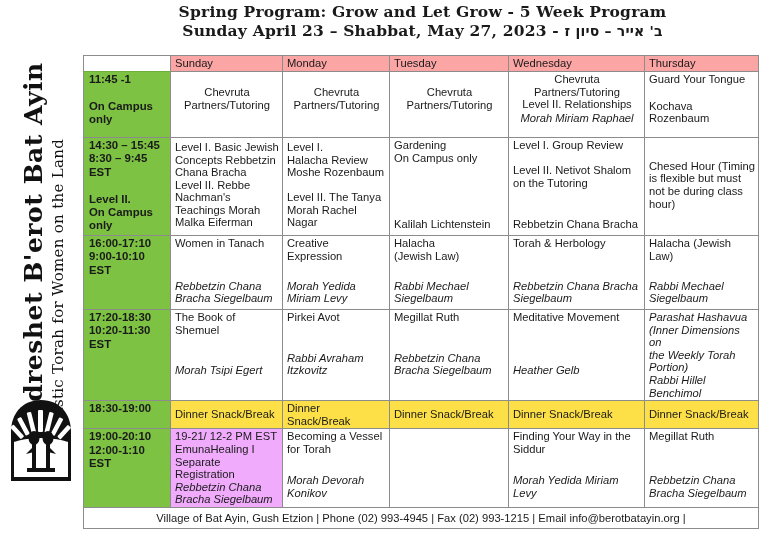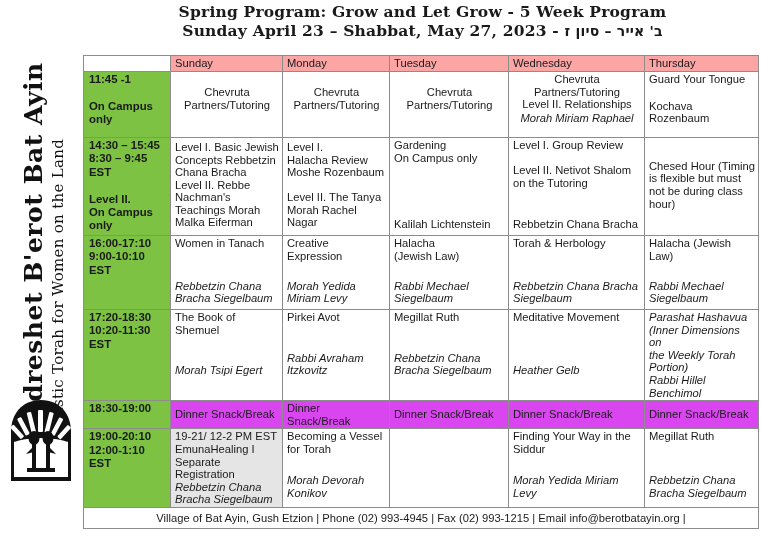--- a/index.html
+++ b/index.html
@@ -90,24 +90,24 @@
 
   td.time{
     background:#7DC242;
     font-weight:700;
     font-size:11.4px;
     line-height:13.4px;
     padding:1px 3px 2px 5px;
     white-space:pre-line;
   }
   td.dinner{
-    background:#d946ef;
+    background:#fde047;
     font-weight:400;
   }
-  td.purple{background:#e5e5e5;}
+  td.purple{background:#f0abfc;}
   td.center{text-align:center;}
   .cellbox{
     display:flex;flex-direction:column;
     height:100%;
     justify-content:center;
   }
   .ctop{white-space:pre-line;}
   .cmid{white-space:pre-line;}
   .cbot{
     margin-top:auto;

